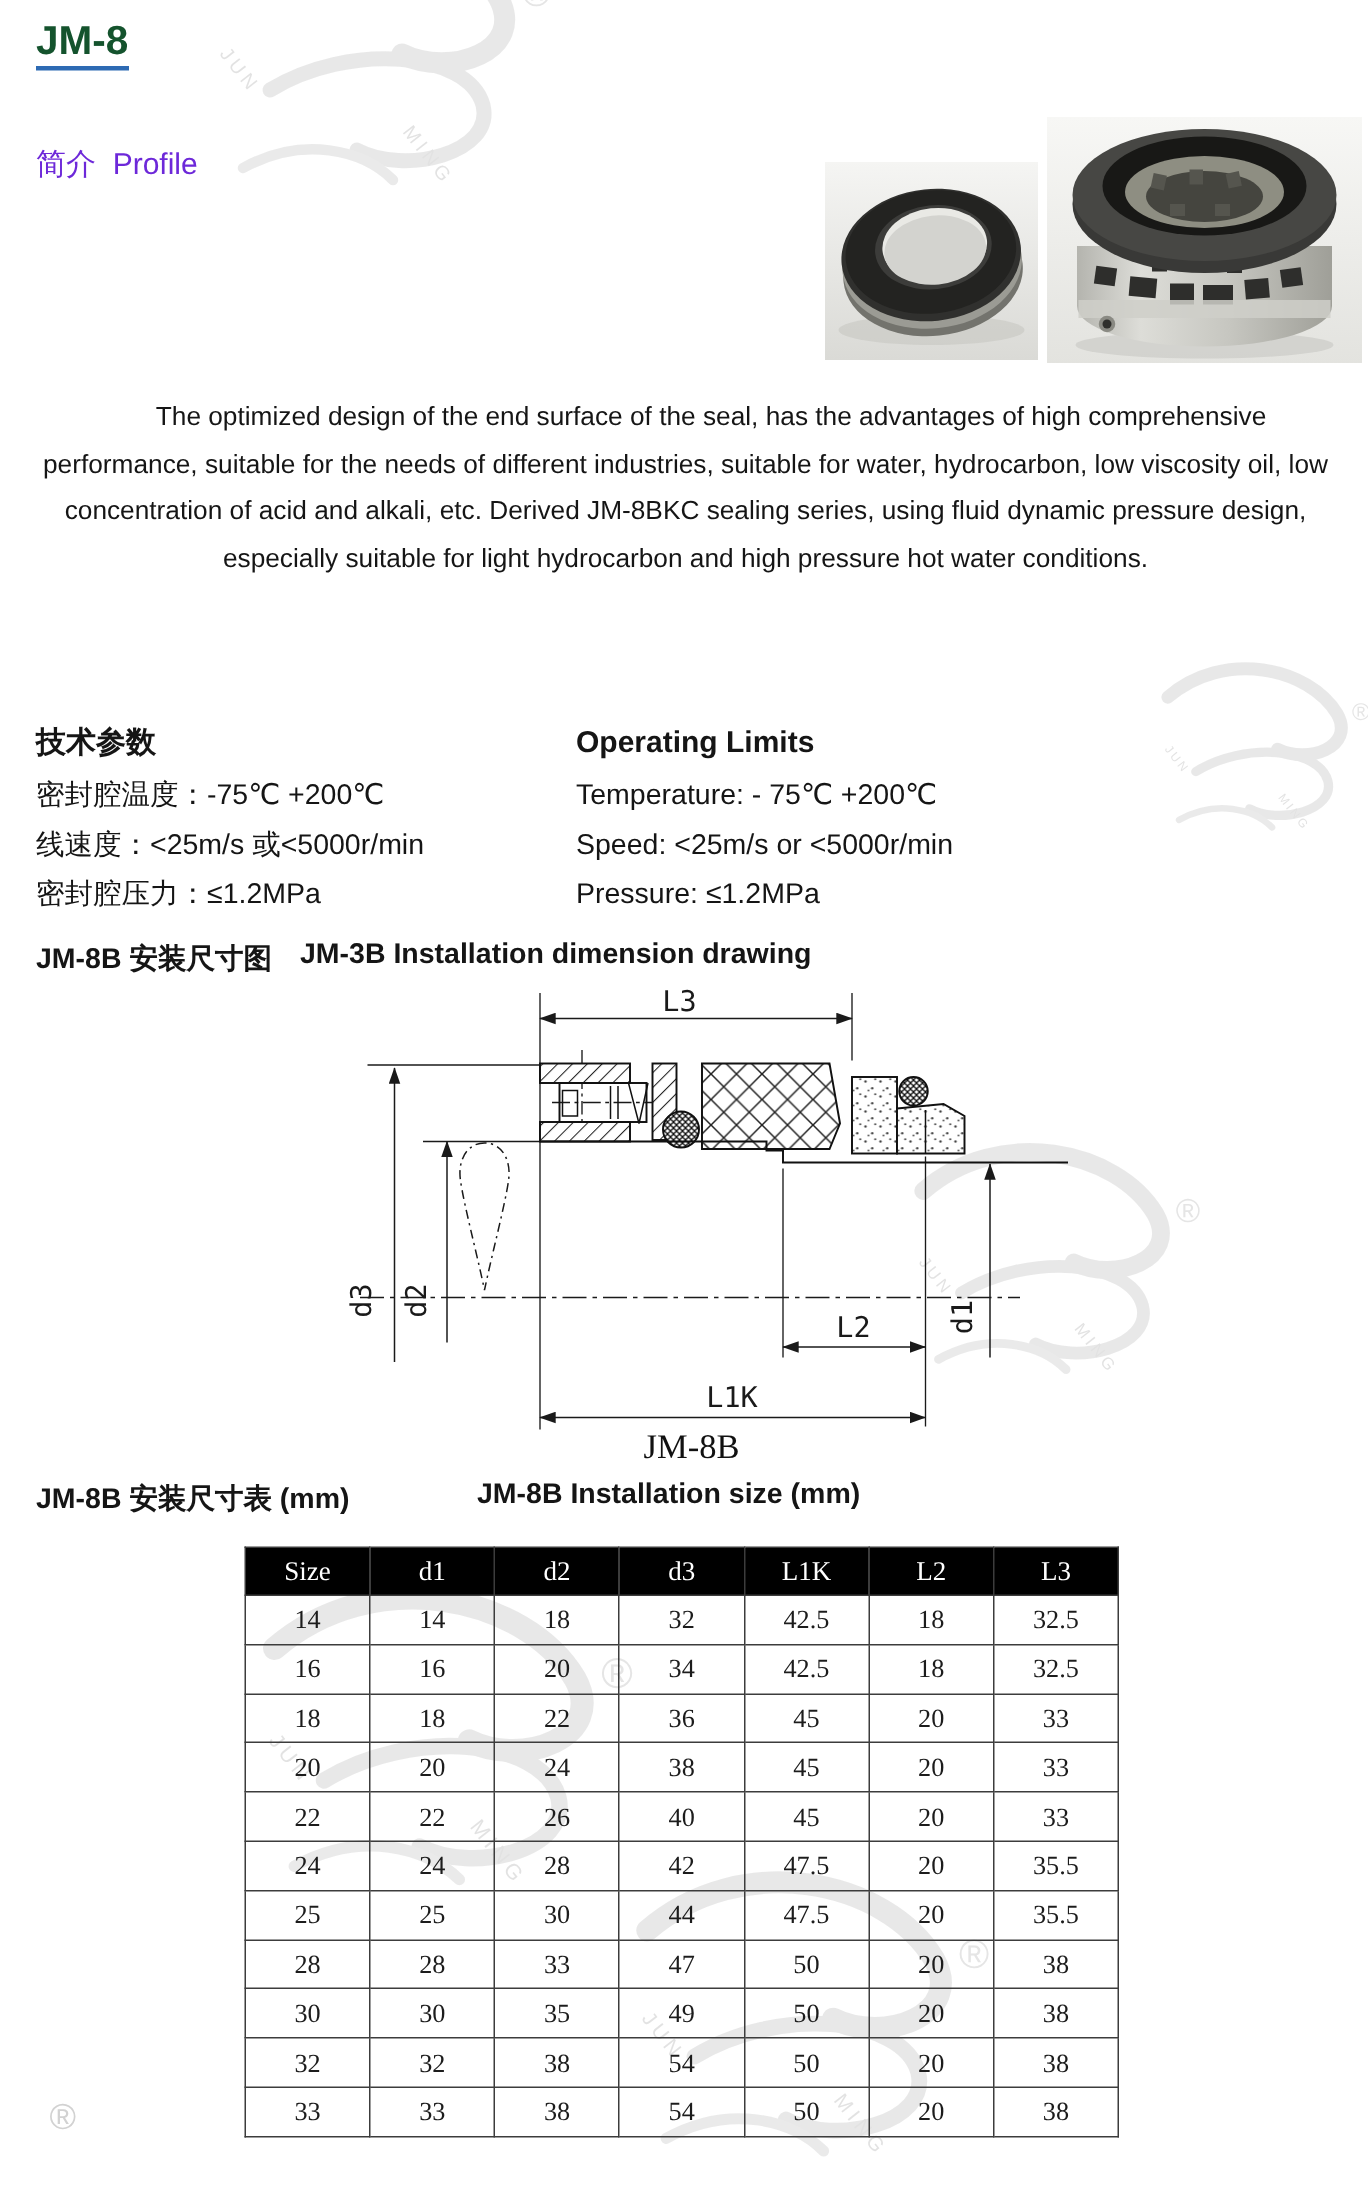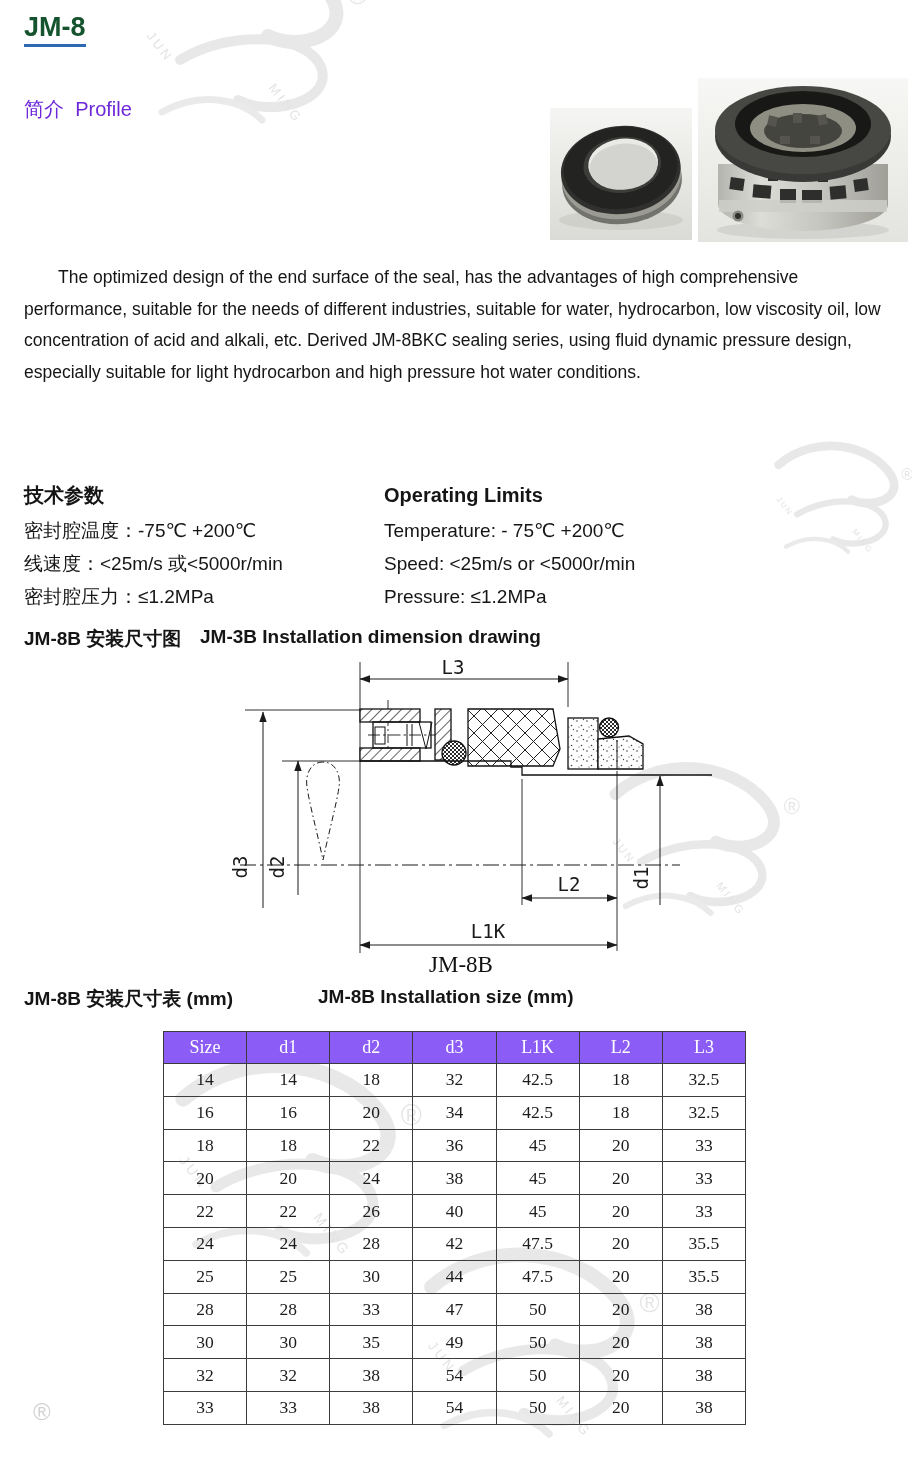--- a/index.html
+++ b/index.html
@@ -10,33 +10,33 @@
   .wm{position:absolute;z-index:0;opacity:.55;pointer-events:none;}
   .wm-reg{position:absolute;z-index:0;color:#d2d2d2;font-size:24px;pointer-events:none;}
   
   .doc-title{position:absolute;left:24px;top:12px;font-size:27px;font-weight:bold;
              color:#14532d;border-bottom:3px solid #2d6ab3;padding-bottom:1px;}
   
   .sec-heading{position:absolute;font-size:20px;font-weight:normal;color:#6d28d9;}
   .zh-para{position:absolute;left:24px;top:124px;width:522px;font-size:20px;line-height:31.5px;
            text-indent:2em;text-align:justify;}
   .en-para{position:absolute;left:24px;top:262px;width:866px;font-size:17.5px;line-height:31.5px;
-           text-indent:34px;}
+           text-indent:34px;text-align:center;}
   
   .spec-col{position:absolute;font-size:19px;line-height:33px;}
   .spec-col .h{font-weight:bold;font-size:20px;margin-bottom:2px;margin-top:33px;}
   
   .photo{position:absolute;}
   
   .dual-heading span{font-weight:bold;font-size:19px;}
   
   .size-table{position:absolute;left:163px;top:1031px;width:583px;border-collapse:collapse;
               table-layout:fixed;background:transparent;z-index:1;
               font-family:"Liberation Serif","DejaVu Serif",serif;}
-  .size-table th{background:#8b5cf6;color:#ffffff;font-weight:normal;font-size:18px;
+  .size-table th{background:#000000;color:#ffffff;font-weight:normal;font-size:18px;
                  border:1.6px solid #3c3c3c;height:31px;padding:0;}
   .size-table td{border:1.6px solid #3c3c3c;height:31.8px;padding:0;text-align:center;
                  font-size:17.5px;color:#1c1c1c;background:transparent;}
   
   .draw-svg{position:absolute;left:185px;top:648px;z-index:1;}
   .dimtxt{font-family:"DejaVu Sans Mono","Liberation Mono",monospace;font-size:19px;fill:#1a1a1a;}
   .captxt{font-family:"Liberation Serif","DejaVu Serif",serif;font-size:23px;fill:#111;}
 </style>
 </head>
 <body>

